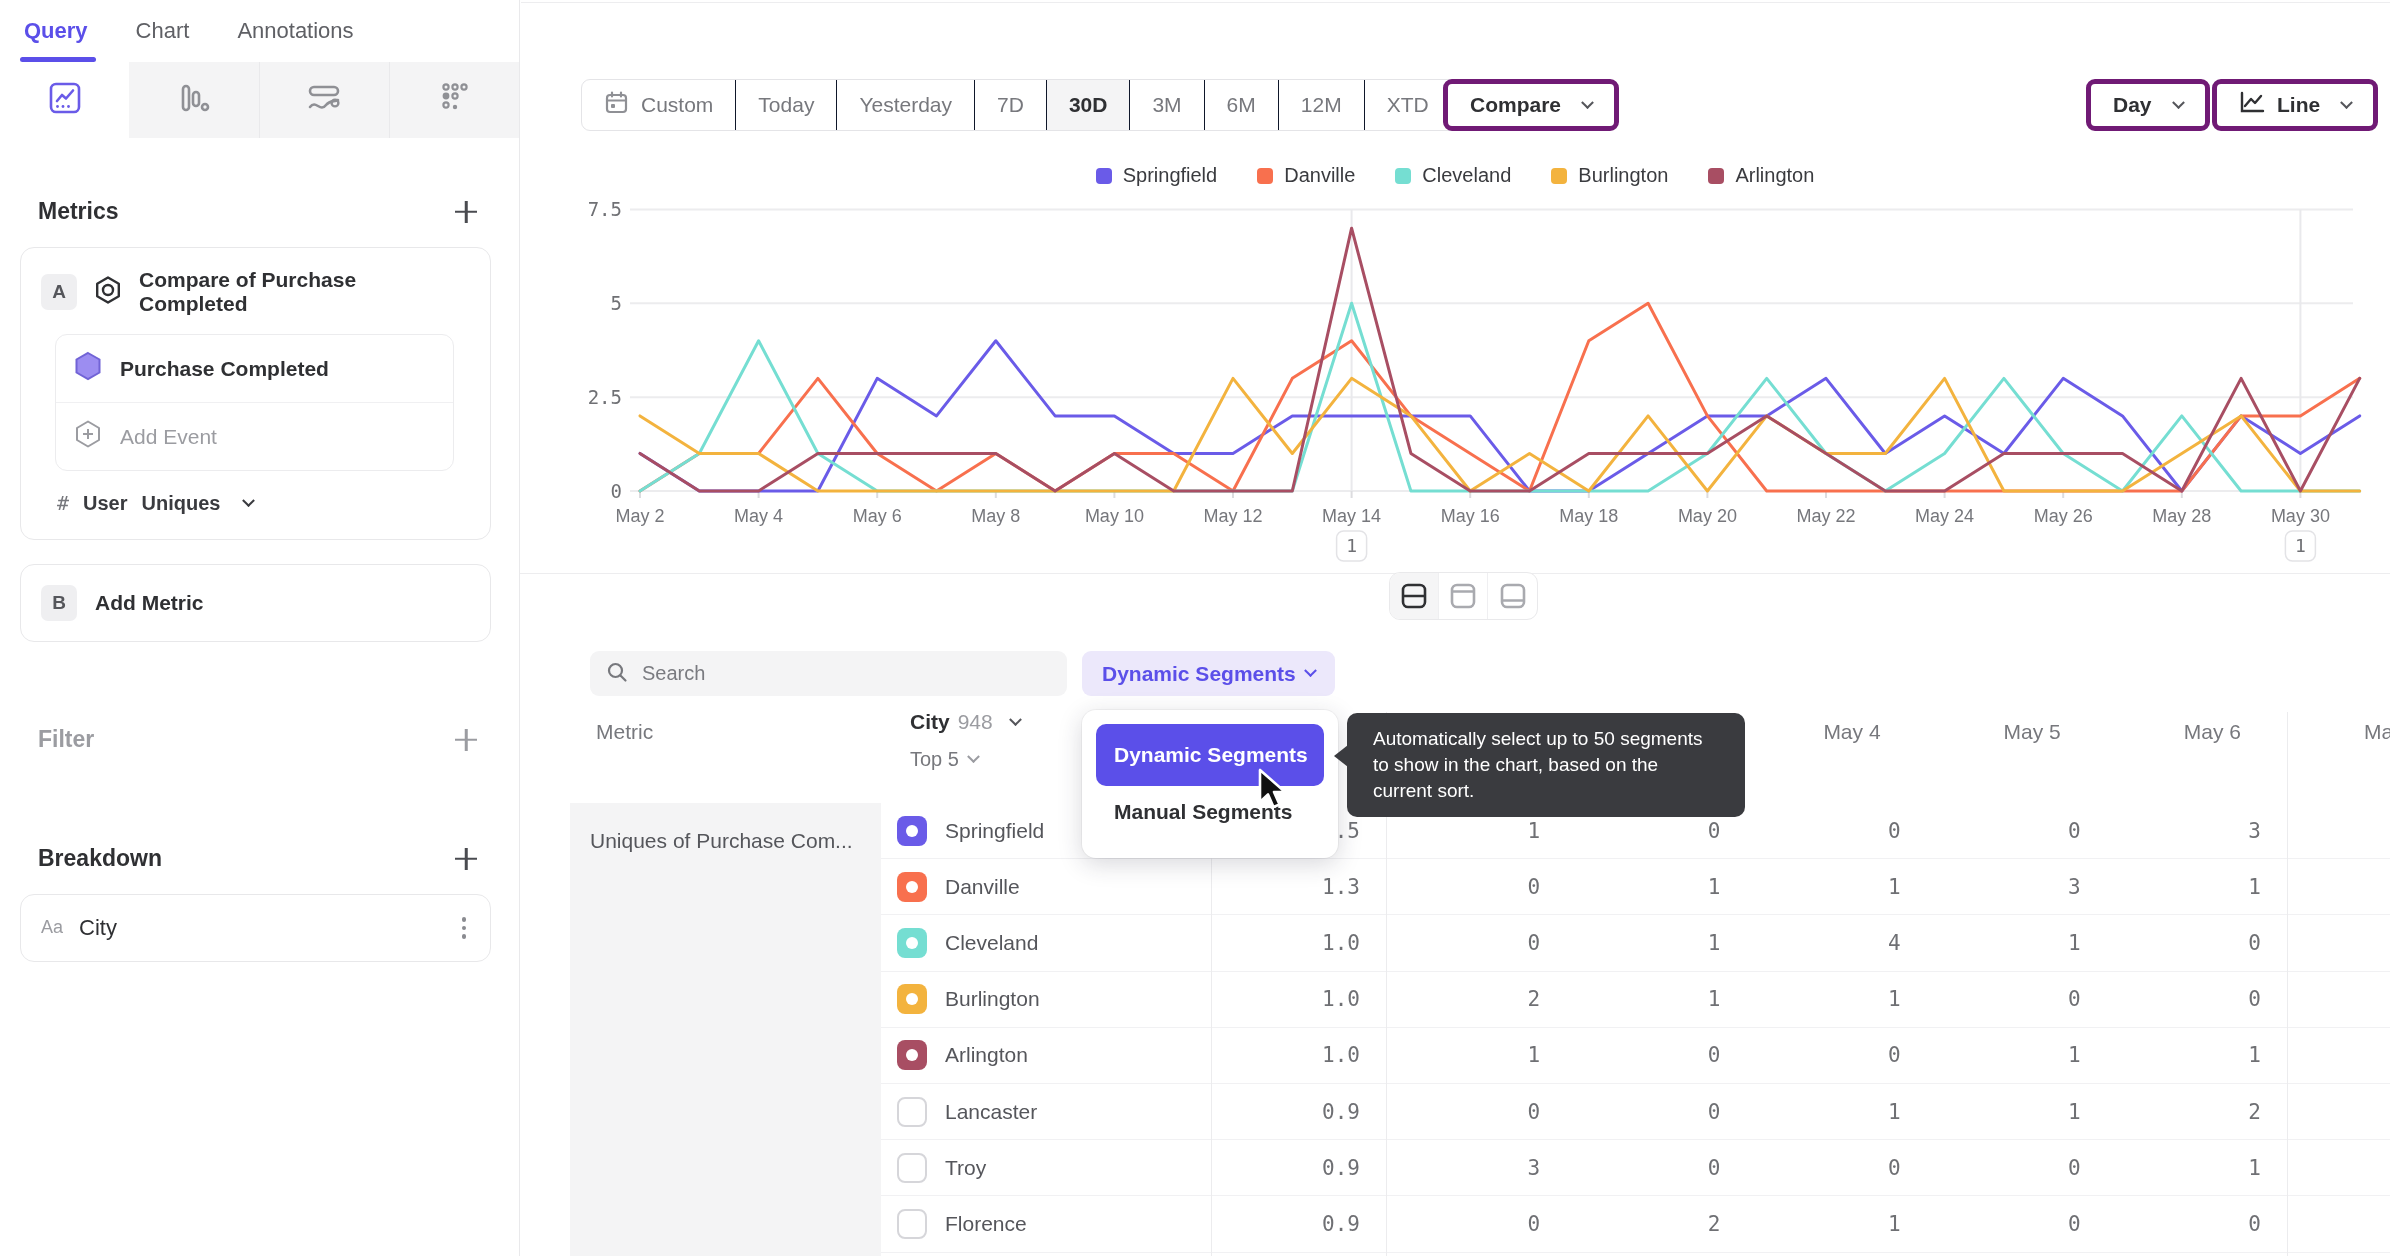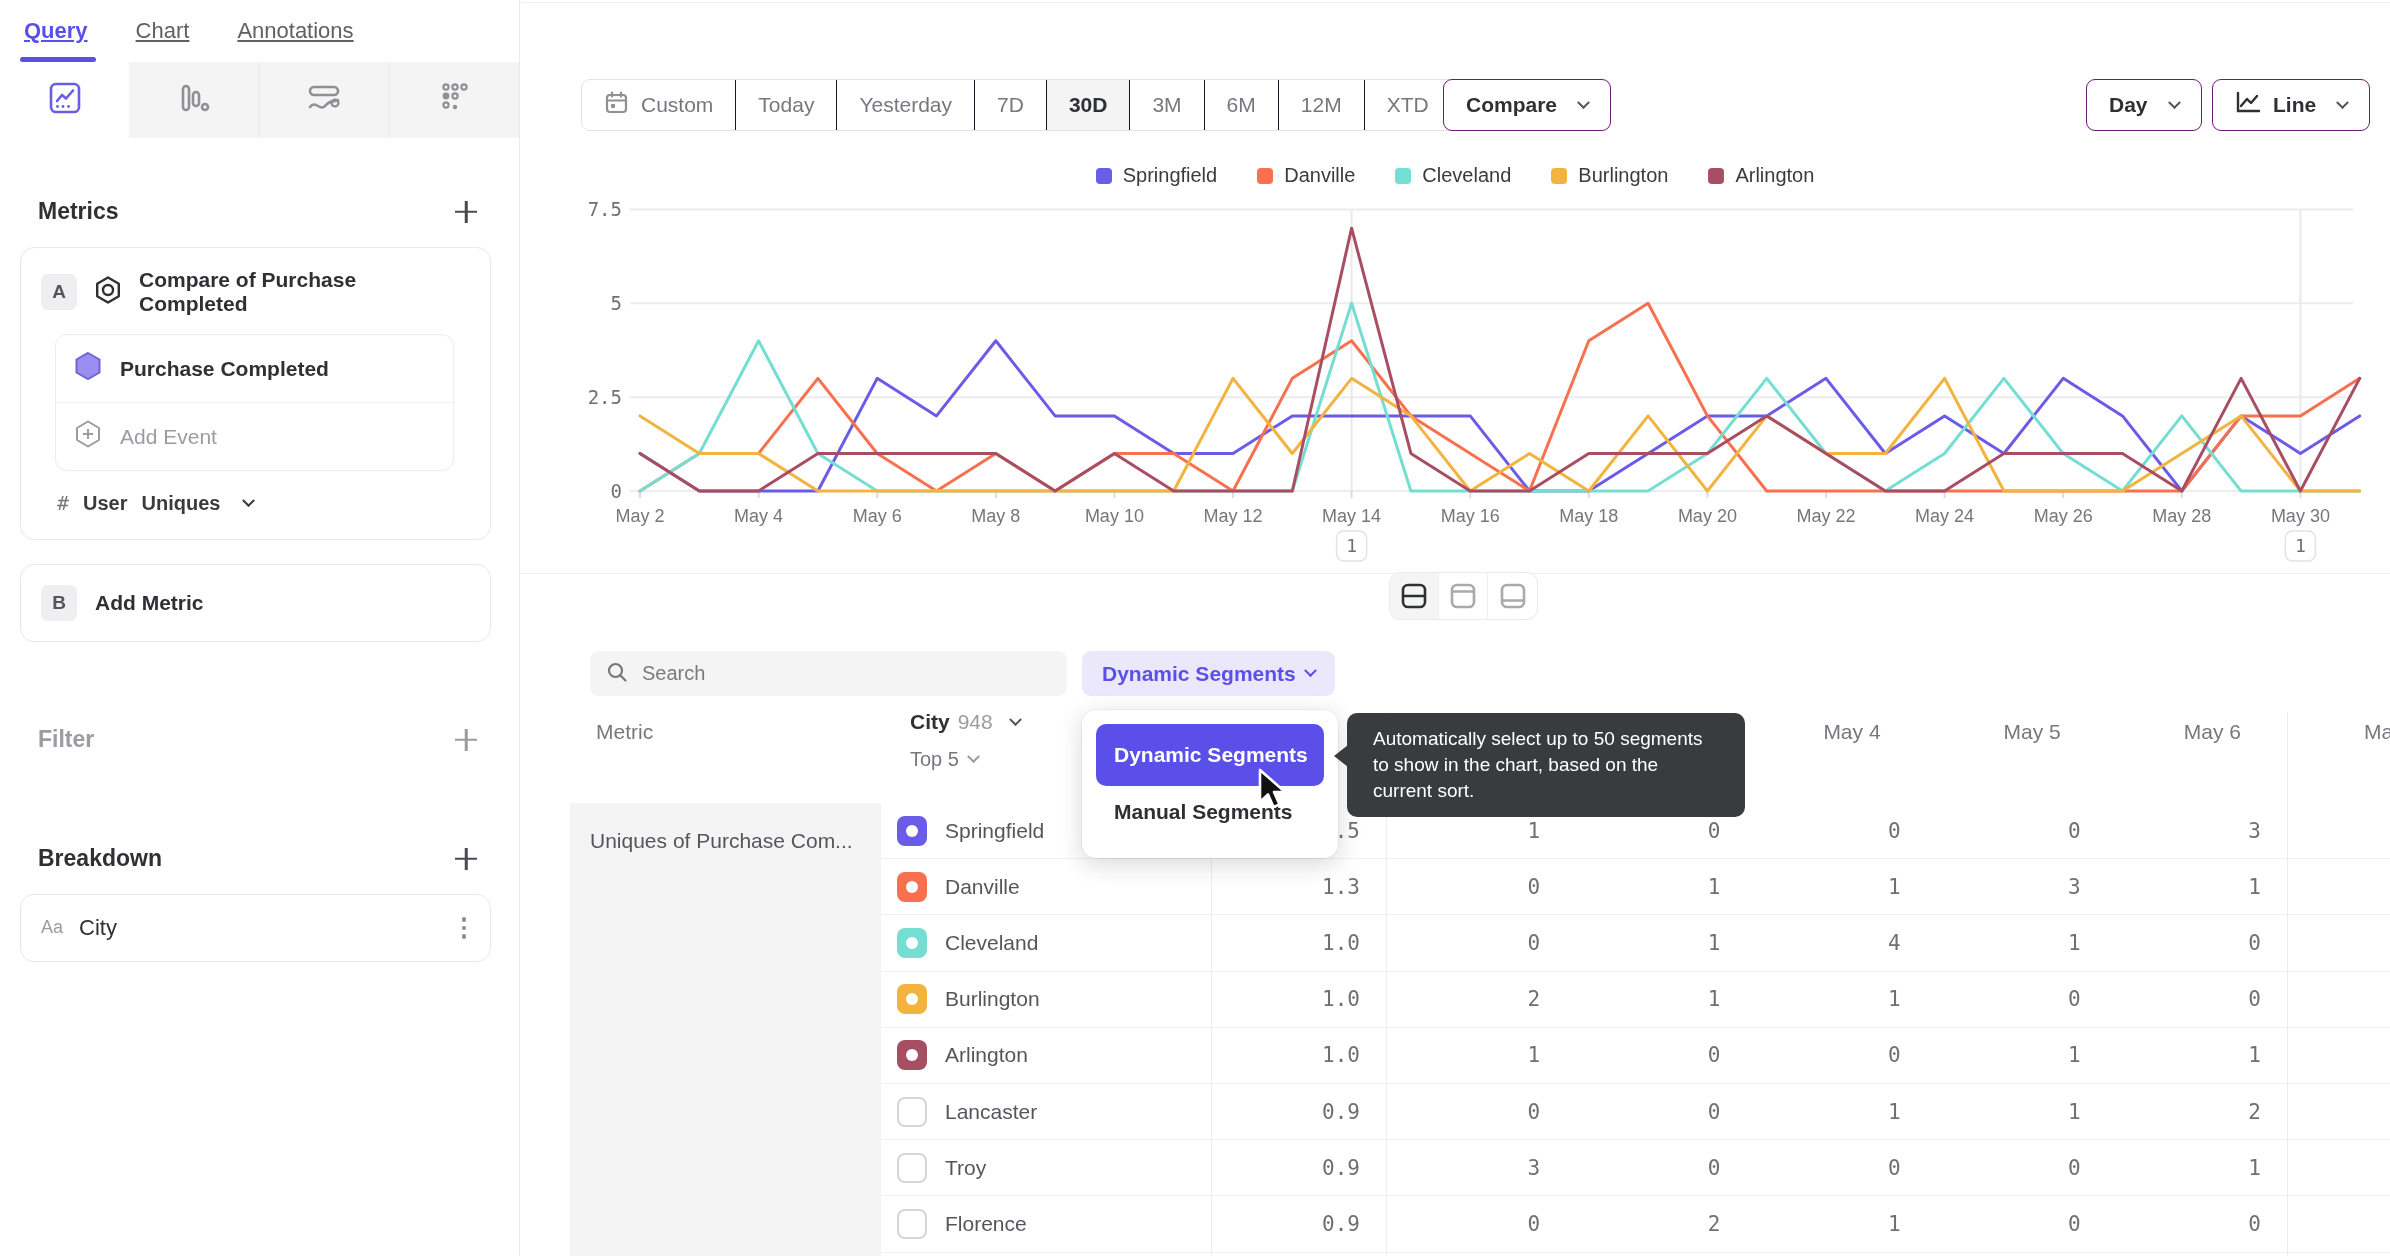--- a/index.html
+++ b/index.html
@@ -3,21 +3,21 @@
 <meta charset="utf-8">
 <style>
   * { box-sizing: border-box; margin: 0; padding: 0; }
   html,body { width:2390px; height:1256px; overflow:hidden; }
   body { font-family:"Liberation Sans", sans-serif; background:#fff; color:#2f3033; position:relative; }
   .mono { font-family:"DejaVu Sans Mono", monospace; }
 
   
   .sidebar { position:absolute; left:0; top:0; width:520px; height:1256px; border-right:1px solid #e9e9eb; background:#fff; }
   .tabs { display:flex; gap:48px; padding:18px 0 0 24px; height:62px; }
-  .tab { font-size:22px; color:#5f6065; cursor:pointer; position:relative; padding-bottom:0;text-decoration:underline; }
+  .tab { font-size:22px; color:#5f6065; cursor:pointer; position:relative; padding-bottom:0; }
   .tab.active { color:#5b4fe9; font-weight:bold; }
   .tab.active::after { content:""; position:absolute; left:-4px; right:-8px; bottom:0; height:5px; background:#5b4fe9; border-radius:3px; }
   .charttypes { display:flex; height:76px; background:#f4f4f5; }
   .charttype { flex:1; display:flex; align-items:center; justify-content:center; border-right:1px solid #e9e9eb; cursor:pointer; }
   .charttype:last-child { border-right:none; }
   .charttype.active { background:#fff; border-right:none; }
   .side-content { padding:0 28px 0 20px; }
   .sec-head { display:flex; align-items:center; justify-content:space-between; margin:60px 12px 22px 18px; }
   .sec-head .t { font-size:23px; font-weight:bold; color:#2f3033; }
   .sec-head .t.muted { color:#9b9ca1; }
@@ -44,21 +44,21 @@
   .kebab i { width:4.5px; height:4.5px; border-radius:50%; background:#8a8b90; }
 
   .chev { display:inline-block; width:9px; height:9px; border-right:2.2px solid currentColor; border-bottom:2.2px solid currentColor; transform:rotate(45deg) translate(-2px,-2px); margin-left:10px; }
 
   
   .main-topline { position:absolute; left:521px; top:2px; right:0; height:1px; background:#ededef; }
   .range-group { position:absolute; left:581px; top:79px; height:52px; display:flex; border:1px solid #e4e4e7; border-radius:9px; overflow:hidden; background:#fff; }
   .range-btn { display:flex; align-items:center; gap:12px; padding:0 22px; font-size:21px; color:#77787d; border-right:1px solid #0f172a; cursor:pointer; white-space:nowrap; }
   .range-btn:last-child { border-right:none; }
   .range-btn.active { color:#2f3033; font-weight:bold; background:#f4f4f5; }
-  .btn { position:absolute; top:79px; height:52px; display:flex; align-items:center; gap:12px; border:1px solid #701a75; border-radius:9px; background:#fff; padding:0 22px; font-size:21px; color:#2f3033; font-weight:bold; cursor:pointer; }
+  .btn { position:absolute; top:79px; height:52px; display:flex; align-items:center; gap:12px; border:5px solid #701a75; border-radius:9px; background:#fff; padding:0 22px; font-size:21px; color:#2f3033; font-weight:bold; cursor:pointer; }
 
   
   .legend { position:absolute; left:520px; top:164px; width:1870px; display:flex; justify-content:center; gap:40px; }
   .legend-item { display:flex; align-items:center; gap:11px; font-size:20px; color:#3a3b3f; }
   .legend-item .sw { width:16px; height:16px; border-radius:4px; }
   #chart-svg { position:absolute; left:505px; top:190px; }
 
   .section-divider { position:absolute; left:520px; top:573px; right:0; height:1px; background:#ededef; }
   .layout-toggle { position:absolute; left:1389px; top:572px; height:48px; display:flex; background:#fff; border:1px solid #e9e9eb; border-radius:11px; overflow:hidden; z-index:5; }
   .layout-toggle .cell { width:49px; display:flex; align-items:center; justify-content:center; border-right:1px solid #efeff1; cursor:pointer; }

